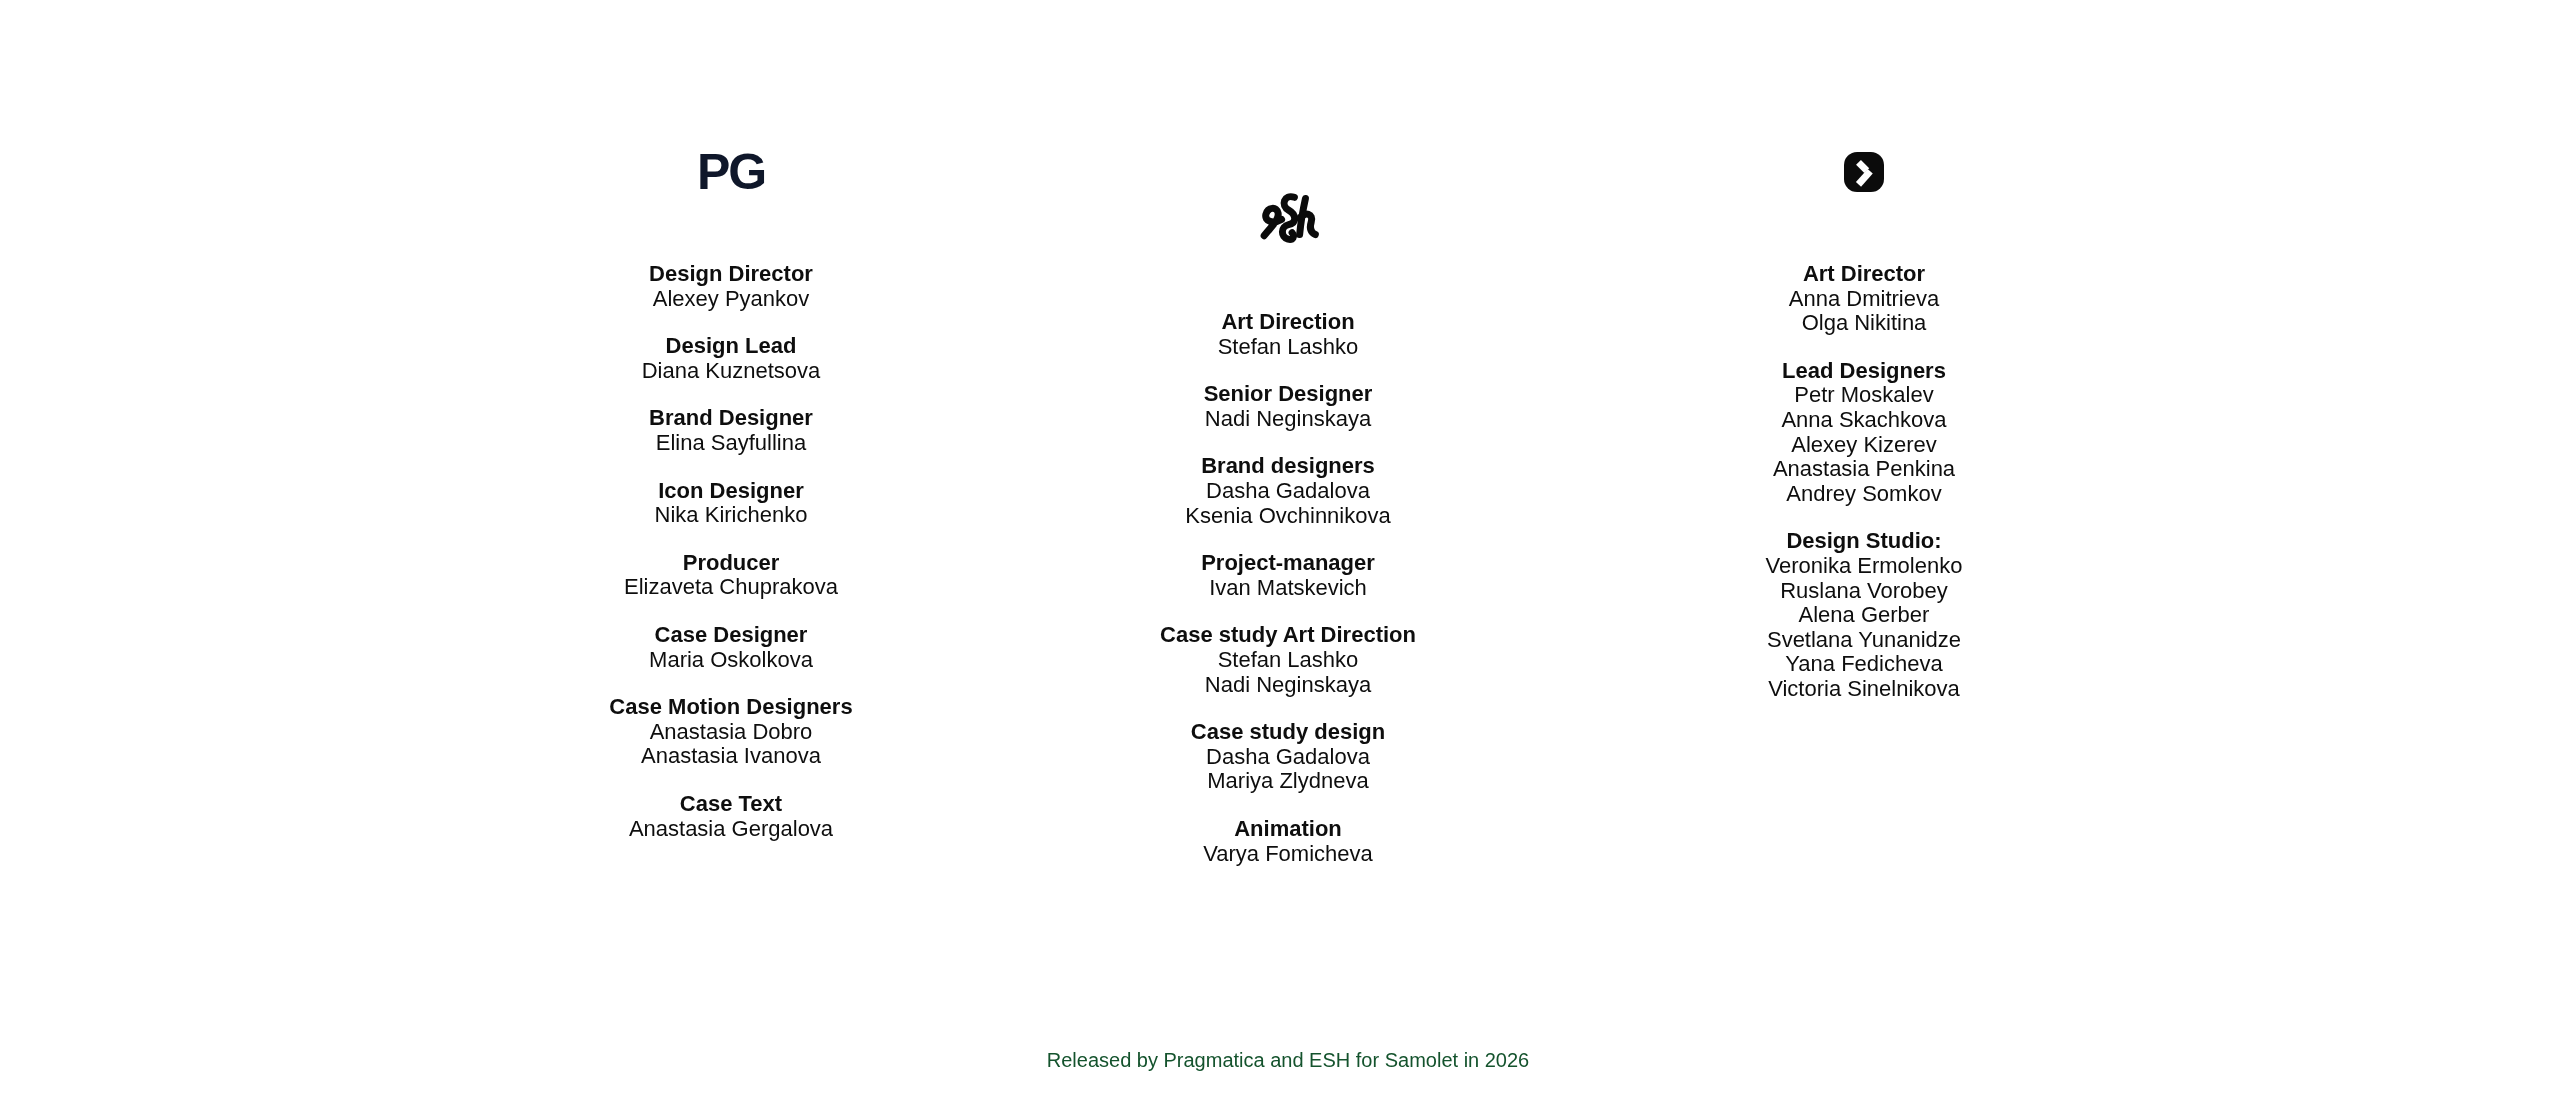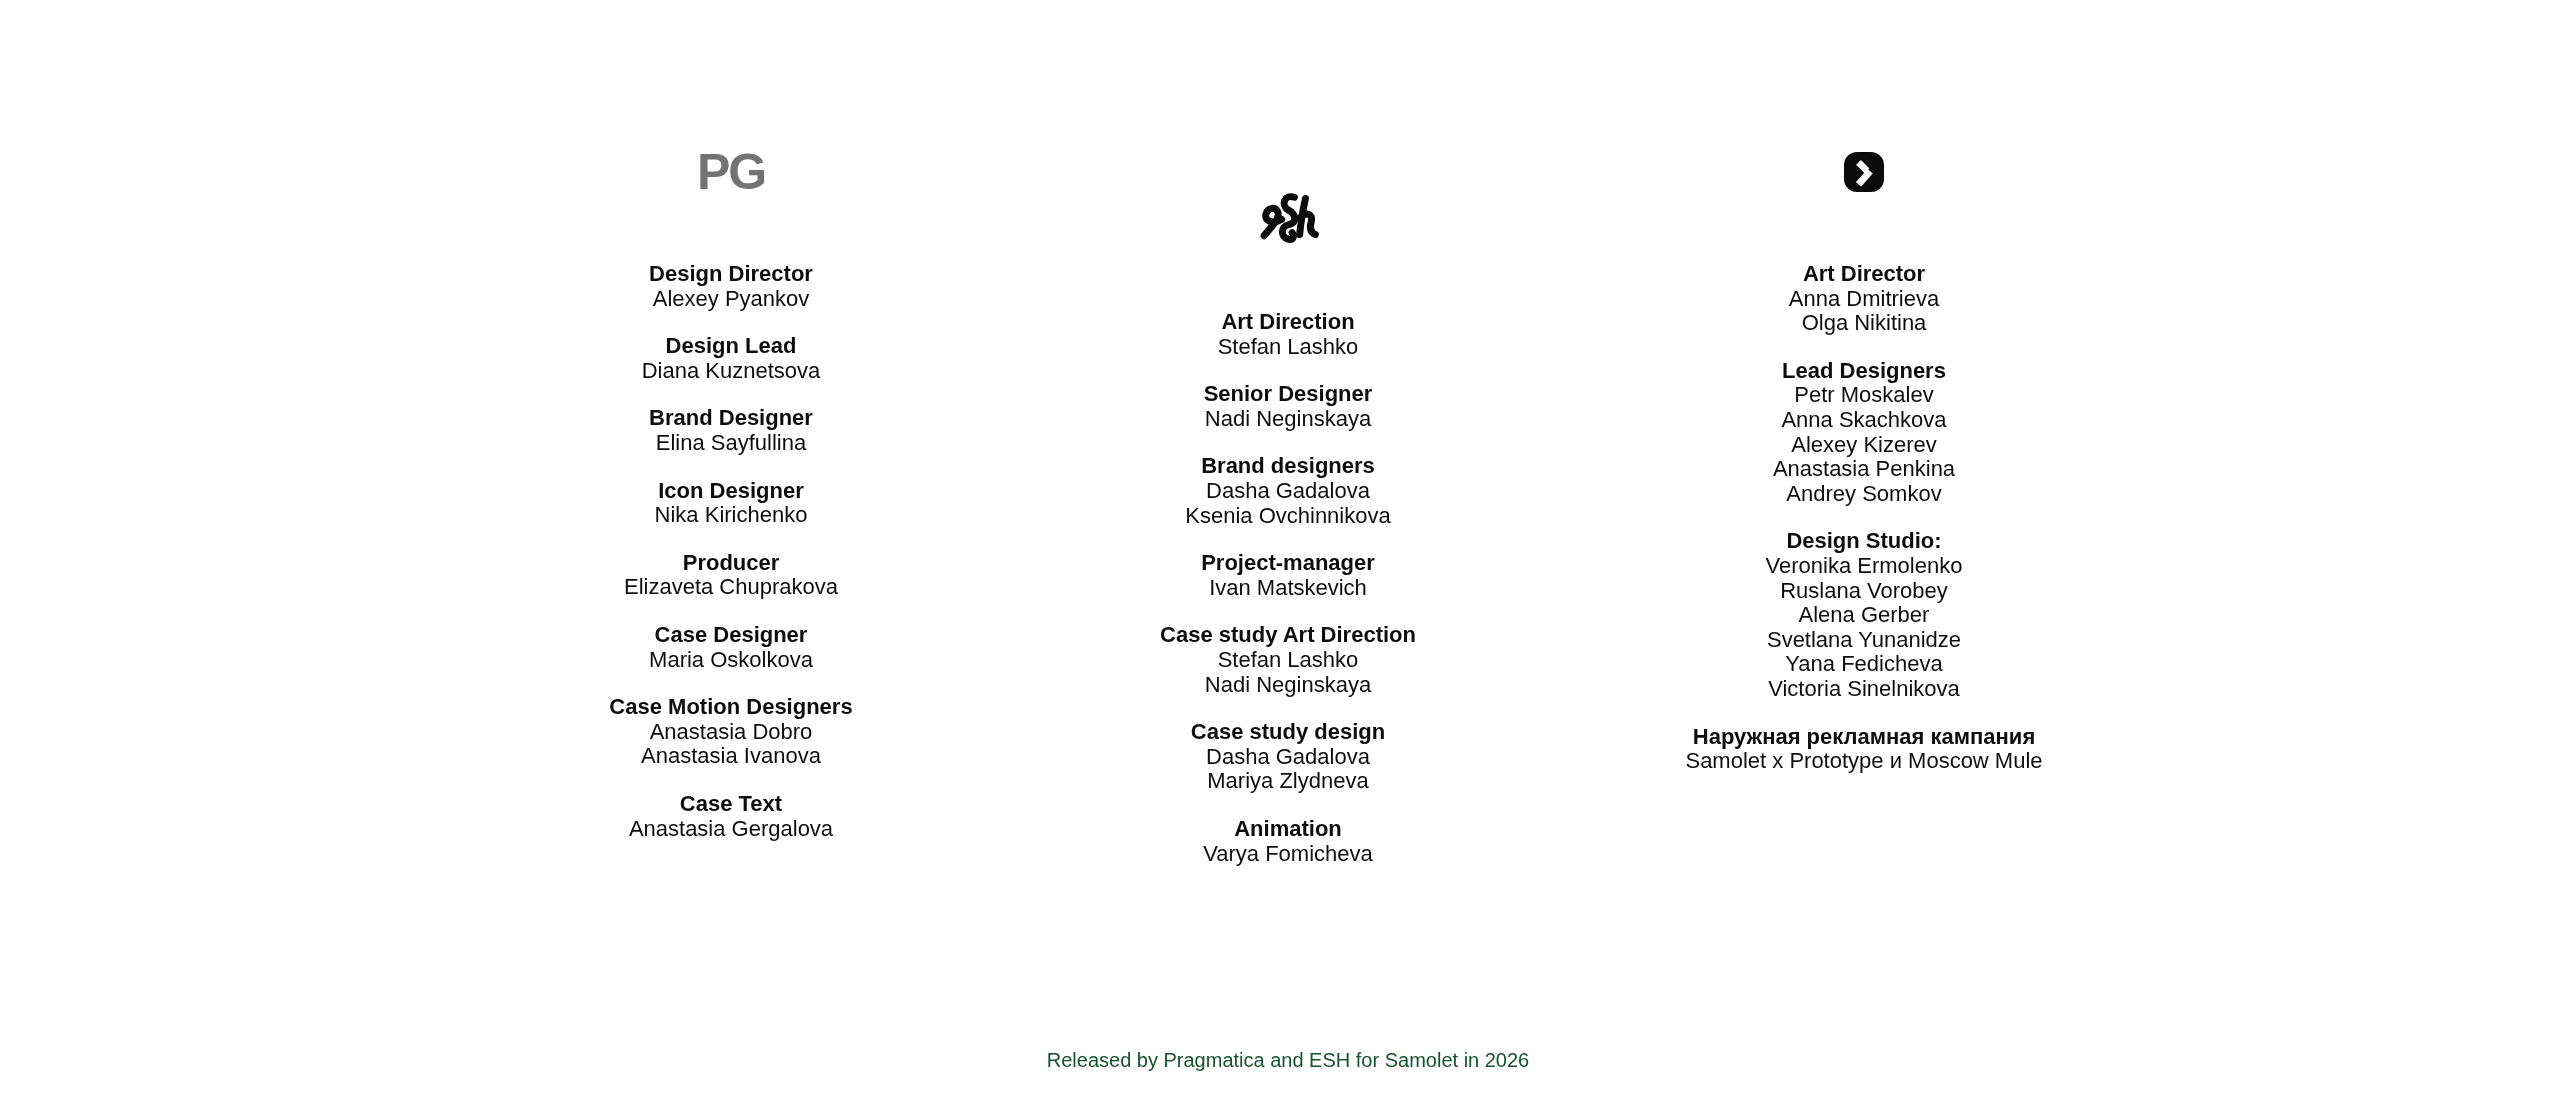--- a/index.html
+++ b/index.html
@@ -31,21 +31,21 @@
     height: 67px;
     display: flex;
     align-items: center;
     justify-content: center;
   }
   .pg-logo-text {
     font-size: 50px;
     font-weight: 700;
     letter-spacing: -2px;
     line-height: 1;
-    color: #737373;
+    color: #0f172a;
   }
   .credits {
     margin-top: 57px;
     font-size: 22px;
     line-height: 24.6px;
   }
   .group { margin-bottom: 23px; }
   .group:last-child { margin-bottom: 0; }
   .role { font-weight: 700; }
   .person { font-weight: 400; }
@@ -180,22 +180,18 @@
         </div>
         <div class="group">
           <div class="role">Design Studio:</div>
           <div class="person">Veronika Ermolenko</div>
           <div class="person">Ruslana Vorobey</div>
           <div class="person">Alena Gerber</div>
           <div class="person">Svetlana Yunanidze</div>
           <div class="person">Yana Fedicheva</div>
           <div class="person">Victoria Sinelnikova</div>
         </div>
-        <div class="group">
-          <div class="role">Наружная рекламная кампания</div>
-          <div class="person">Samolet x Prototype и Moscow Mule</div>
-        </div>
       </div>
   </div>
 
   <div class="footer">Released by Pragmatica and ESH for Samolet in 2026</div>
 </div>
 
 
 </body></html>

